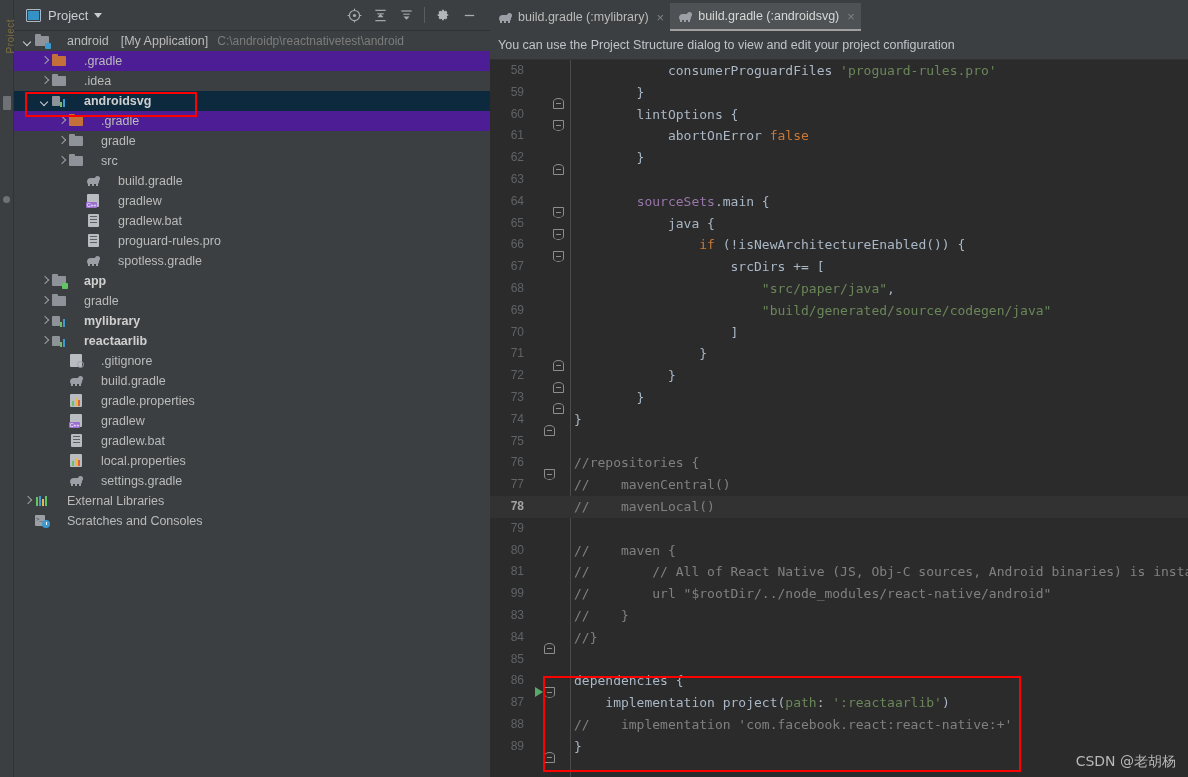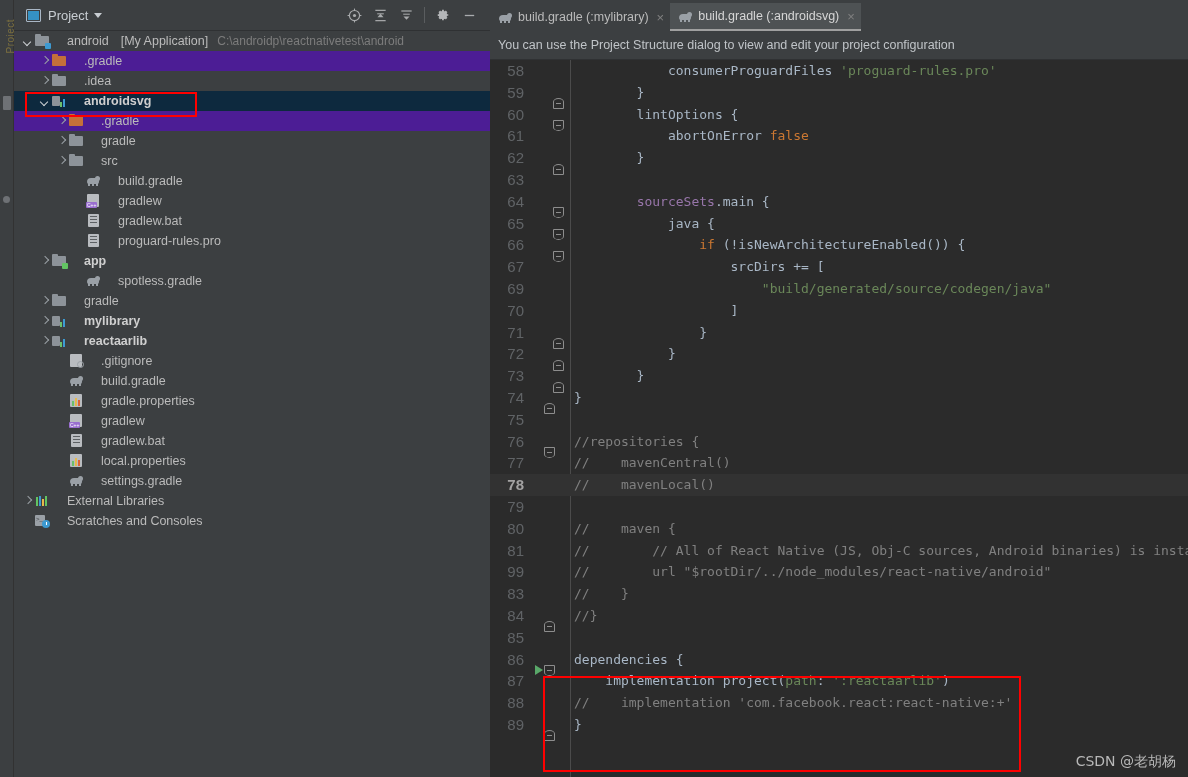--- a/index.html
+++ b/index.html
@@ -148,21 +148,21 @@
   }
 
   .codearea{ position:relative; height:717px; background:#2b2b2b; overflow:hidden;}
   .cline{
     position:relative; height:21.8px; display:flex; align-items:center;
     font-family:"DejaVu Sans Mono", monospace; font-size:13px; line-height:21.8px;
   }
   .cline.cur{ background:#323232; }
   .ln{
     width:42px; flex:0 0 42px; text-align:right; padding-right:8px;
-    color:#606366; font-size:15px; font-family:"Liberation Sans",sans-serif;
+    color:#606366; font-size:12px; font-family:"Liberation Sans",sans-serif;
   }
   .cline.cur .ln{ color:#a4a3a3; font-weight:bold;}
   .runcol{ width:16px; flex:0 0 16px; position:relative;}
   .runtri{
     position:absolute; left:3px; top:6px; width:0;height:0;
     border-top:5px solid transparent;border-bottom:5px solid transparent;
     border-left:8px solid #59a869;
   }
   .gut{ width:22px; flex:0 0 22px; position:relative; }
   .gut .vline{ position:absolute; left:10px; top:0; bottom:0; width:1px; background:#585858;}
@@ -352,41 +352,41 @@
         </div>
         <div class="row">
           <span style="display:inline-block;width:59px;flex:0 0 59px;"></span>
           <span class="arrow"></span>
           <span class="ic">
             <span class="ficon"></span>
           </span>
           <span class="lbl">proguard-rules.pro</span>
         </div>
         <div class="row">
-          <span style="display:inline-block;width:25px;flex:0 0 25px;"></span>
-          <span class="arrow right"></span>
-          <span class="ic">
-            <span class="fold grey"></span>
-            <span class="mbadge" style="background:#62c462;"></span>
-          </span>
-          <span class="lbl bold">app</span>
-        </div>
-        <div class="row">
           <span style="display:inline-block;width:59px;flex:0 0 59px;"></span>
           <span class="arrow"></span>
           <span class="ic">
             <span class="gicon">
               <span class="body"></span>
               <span class="head"></span>
               <span class="leg" style="left:1px"></span>
               <span class="leg" style="left:5px"></span>
               <span class="leg" style="left:9px"></span>
             </span>
           </span>
           <span class="lbl">spotless.gradle</span>
+        </div>
+        <div class="row">
+          <span style="display:inline-block;width:25px;flex:0 0 25px;"></span>
+          <span class="arrow right"></span>
+          <span class="ic">
+            <span class="fold grey"></span>
+            <span class="mbadge" style="background:#62c462;"></span>
+          </span>
+          <span class="lbl bold">app</span>
         </div>
         <div class="row">
           <span style="display:inline-block;width:25px;flex:0 0 25px;"></span>
           <span class="arrow right"></span>
           <span class="ic">
             <span class="fold grey"></span>
           </span>
           <span class="lbl">gradle</span>
         </div>
         <div class="row">
@@ -634,20 +634,28 @@
         </div>
         <div class="cline">
           <span class="ln">67</span>
           <span class="runcol"></span>
           <span class="gut">
             <span class="vline"></span>
           </span>
           <span class="code">                    srcDirs += [</span>
         </div>
         <div class="cline">
+          <span class="ln">68</span>
+          <span class="runcol"></span>
+          <span class="gut">
+            <span class="vline"></span>
+          </span>
+          <span class="code">                        <span class="s-str">"src/paper/java"</span>,</span>
+        </div>
+        <div class="cline">
           <span class="ln">69</span>
           <span class="runcol"></span>
           <span class="gut">
             <span class="vline"></span>
           </span>
           <span class="code">                        <span class="s-str">"build/generated/source/codegen/java"</span></span>
         </div>
         <div class="cline">
           <span class="ln">70</span>
           <span class="runcol"></span>

